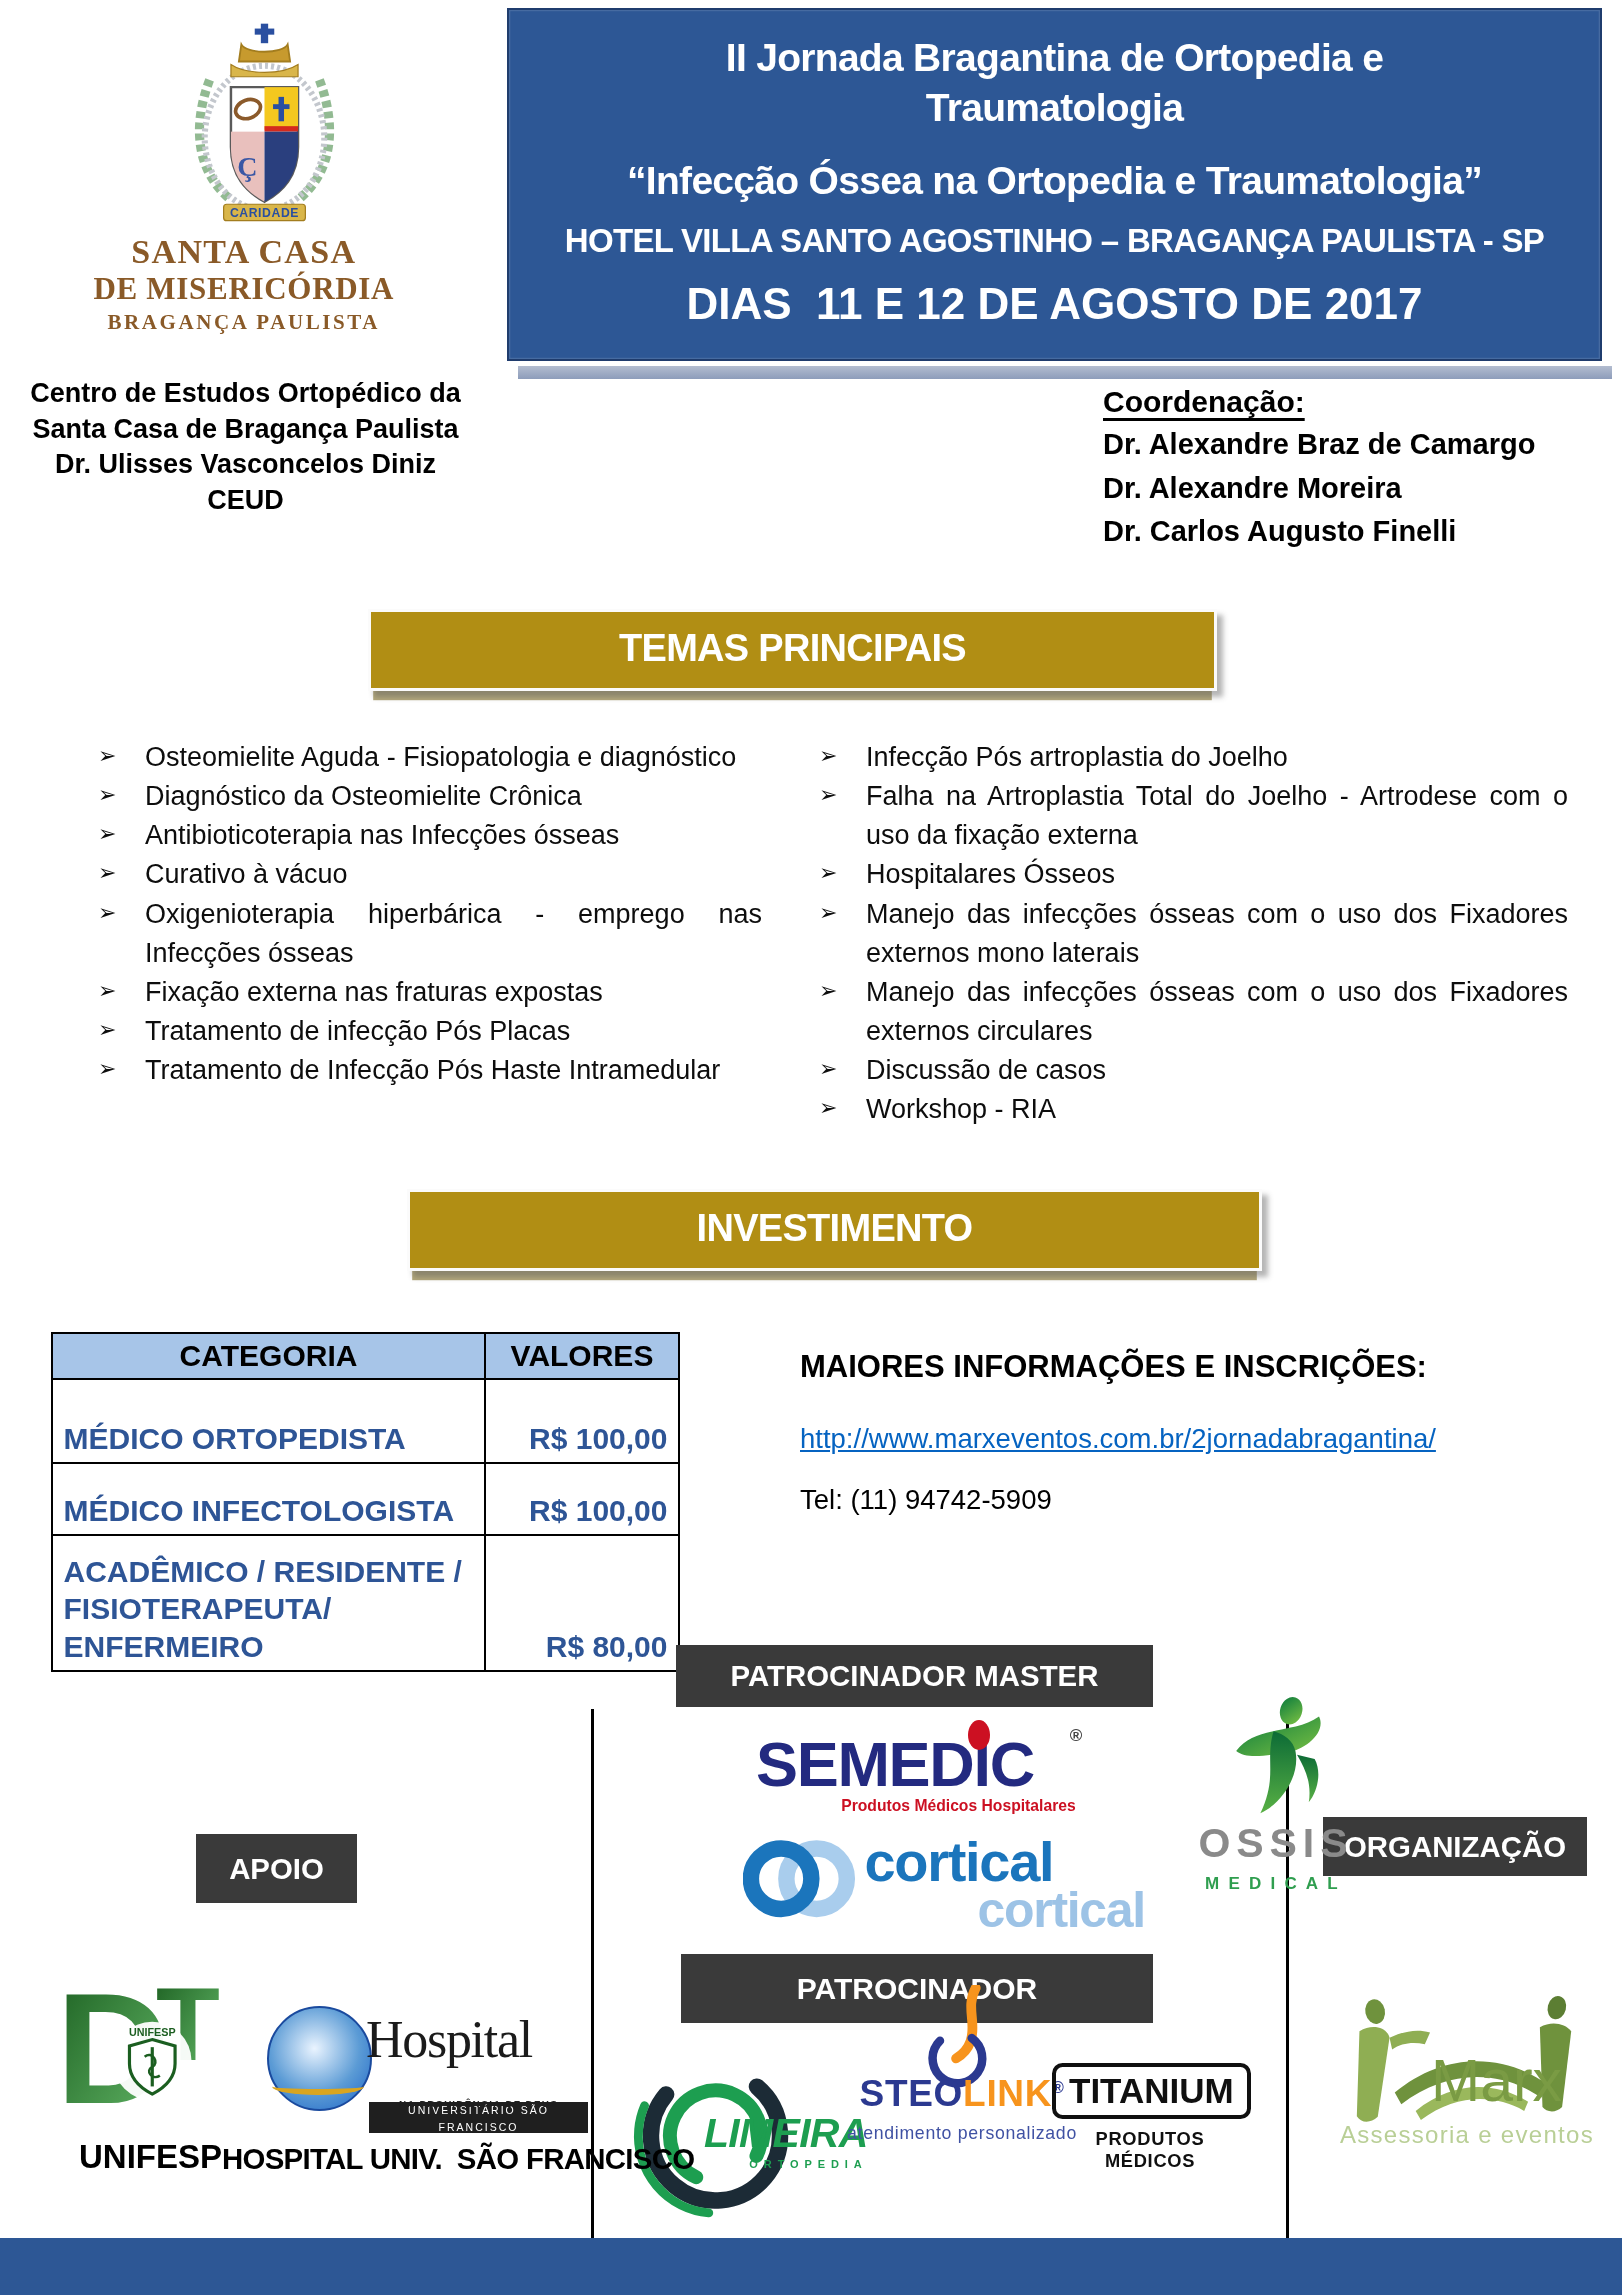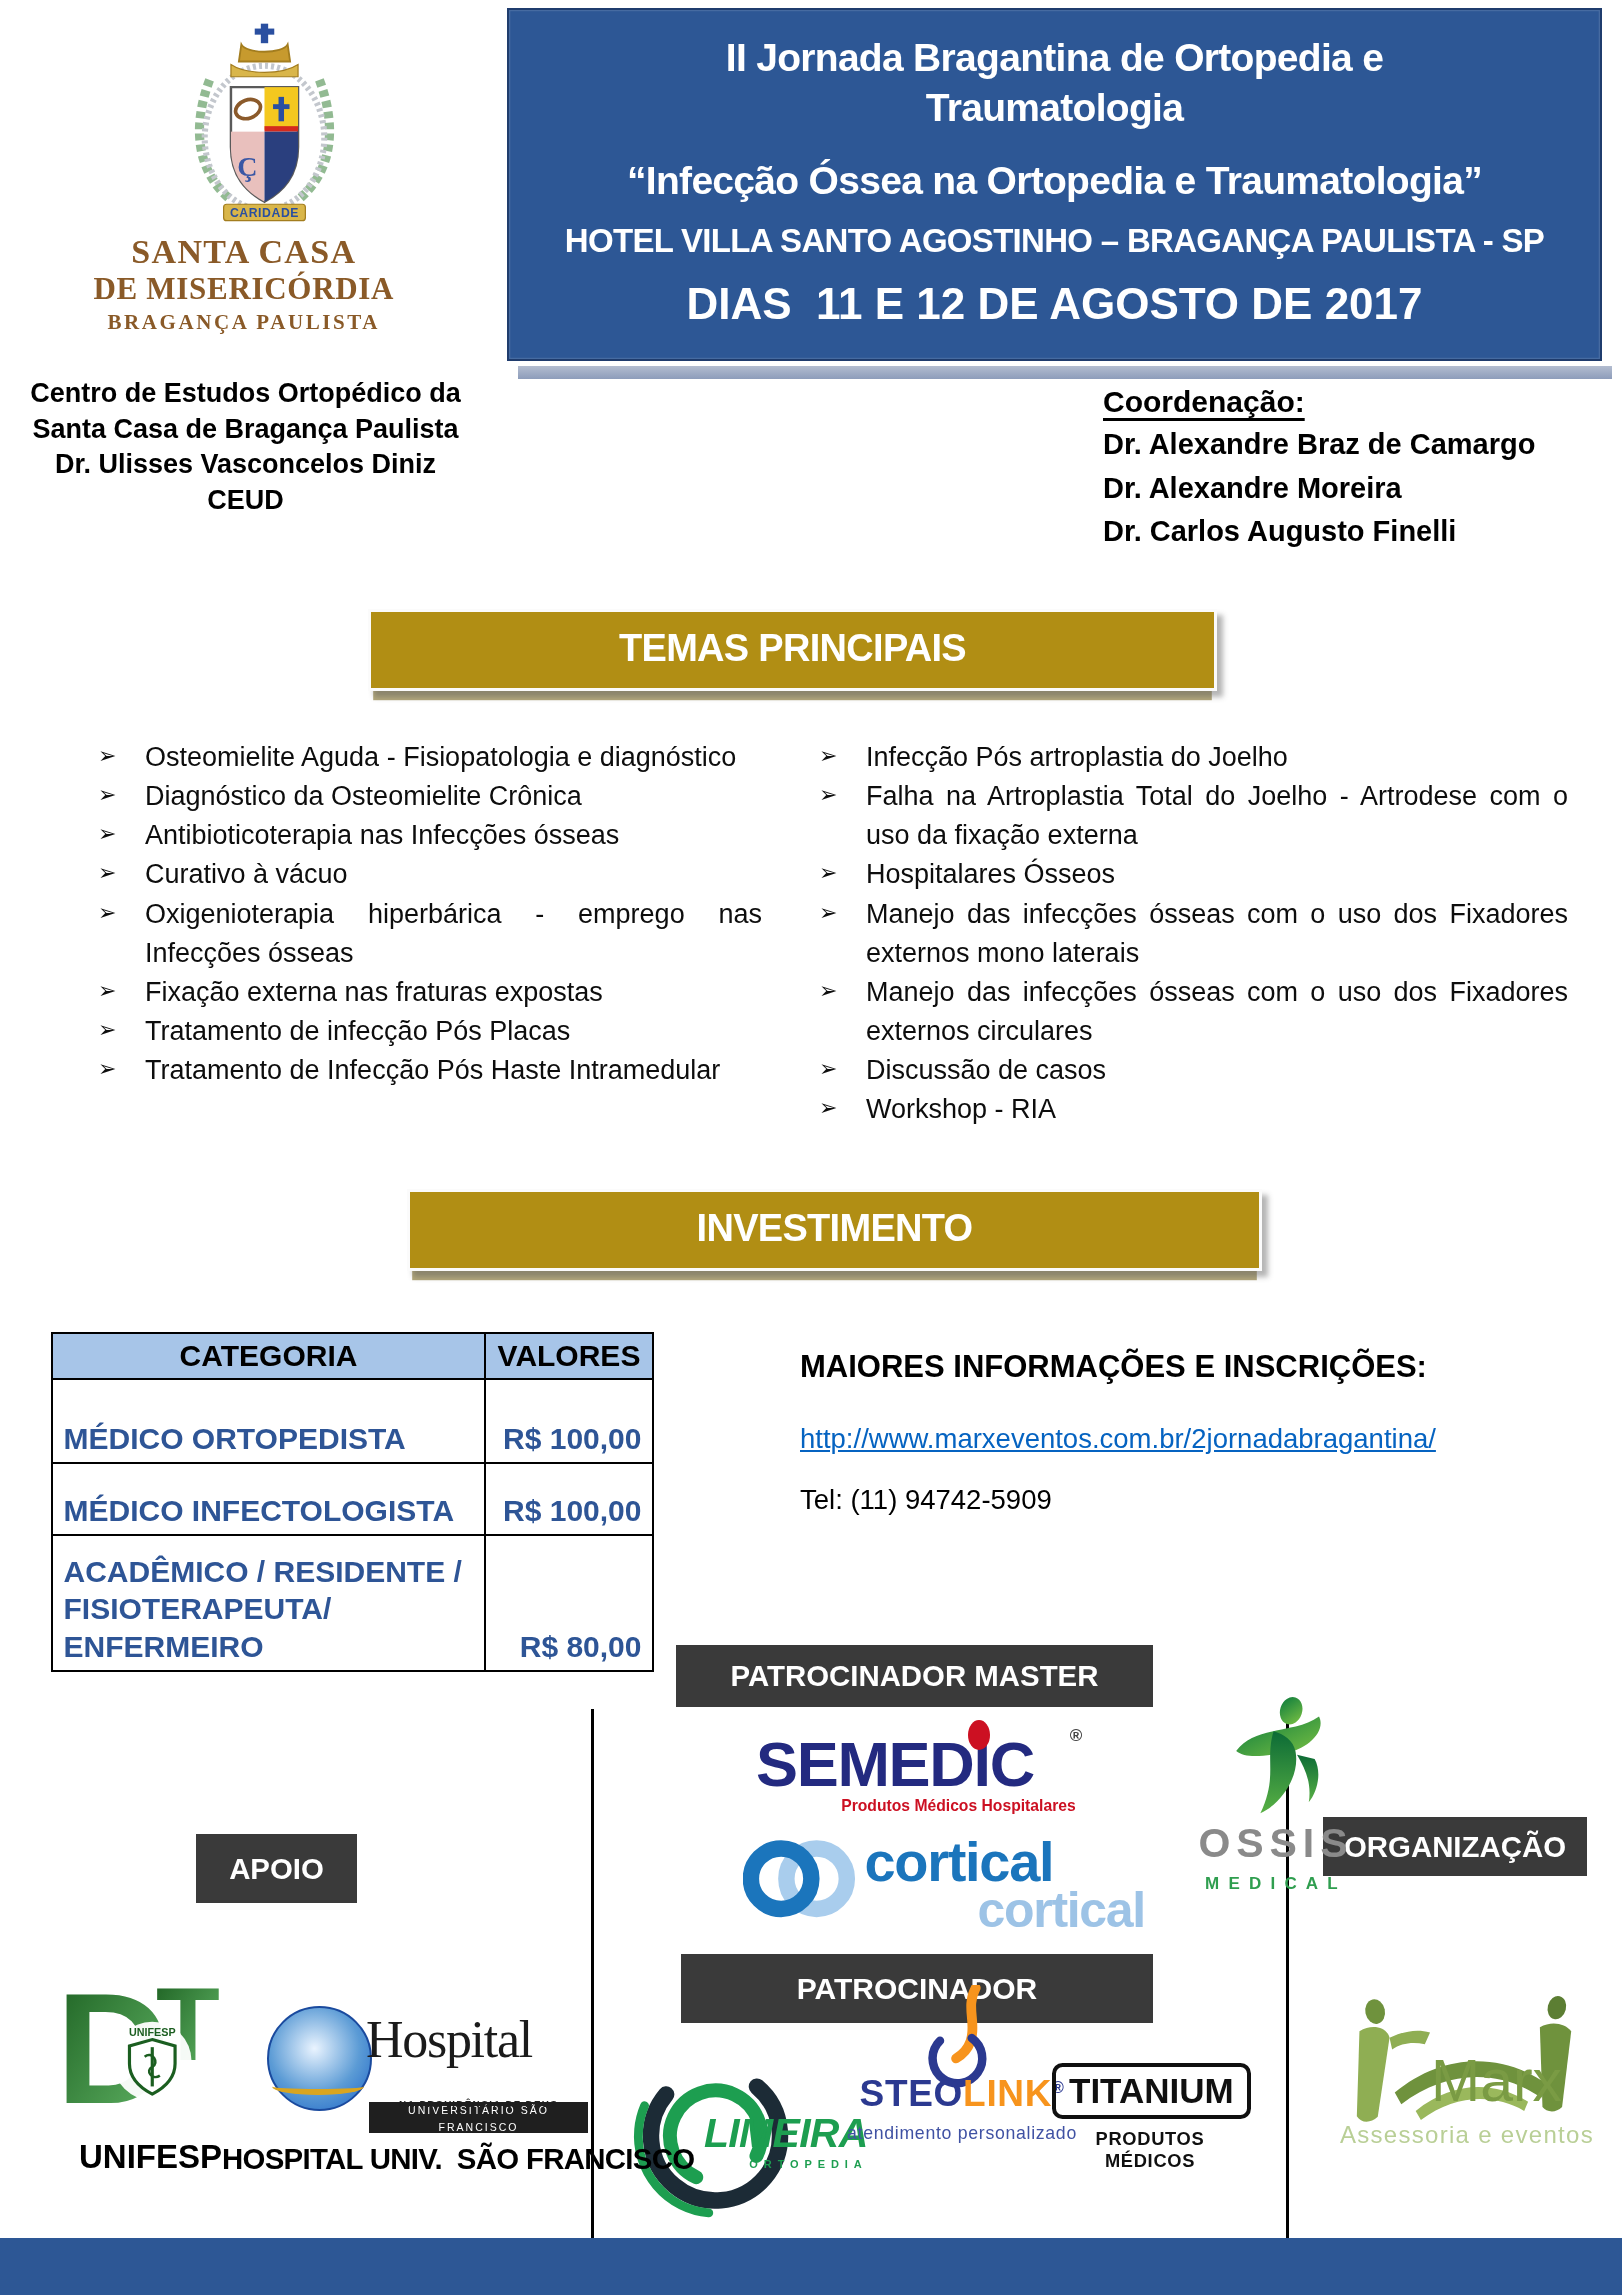--- a/index.html
+++ b/index.html
@@ -48,21 +48,21 @@
   .list-right{left:819px;width:749px;}
   .li{display:flex;}
   .blt{flex:none;width:47px;font-size:22px;padding-top:2px;}
   .txt{flex:1;text-align:justify;}
 
   
   .price-table{position:absolute;left:51px;top:1332px;border-collapse:collapse;}
   .price-table td,.price-table th{border:2.6px solid #000;box-sizing:border-box;padding:5.2px 10.5px;}
   .price-table th{width:433px;height:44px;background:var(--table-header-bg,#a7c5e8);
                   font-size:30px;font-weight:bold;text-align:center;}
-  .price-table th.vcol{width:168px;}
+  .price-table th.vcol{width:194px;}
   .price-table td{vertical-align:bottom;font-weight:bold;font-size:30px;
                   color:var(--table-blue,#2e5596);line-height:1.25;}
   .price-table td.val{text-align:right;}
   .r1 td{height:84px;} .r2 td{height:72px;} .r3 td{height:136px;}
 
   
   .info-title{position:absolute;left:800px;top:1349px;font-size:31px;font-weight:bold;}
   .info-link{position:absolute;left:800px;top:1423px;font-size:27.5px;
              color:var(--link-blue,#0563c1);text-decoration:underline;}
   .info-tel{position:absolute;left:800px;top:1484px;font-size:27.5px;}

